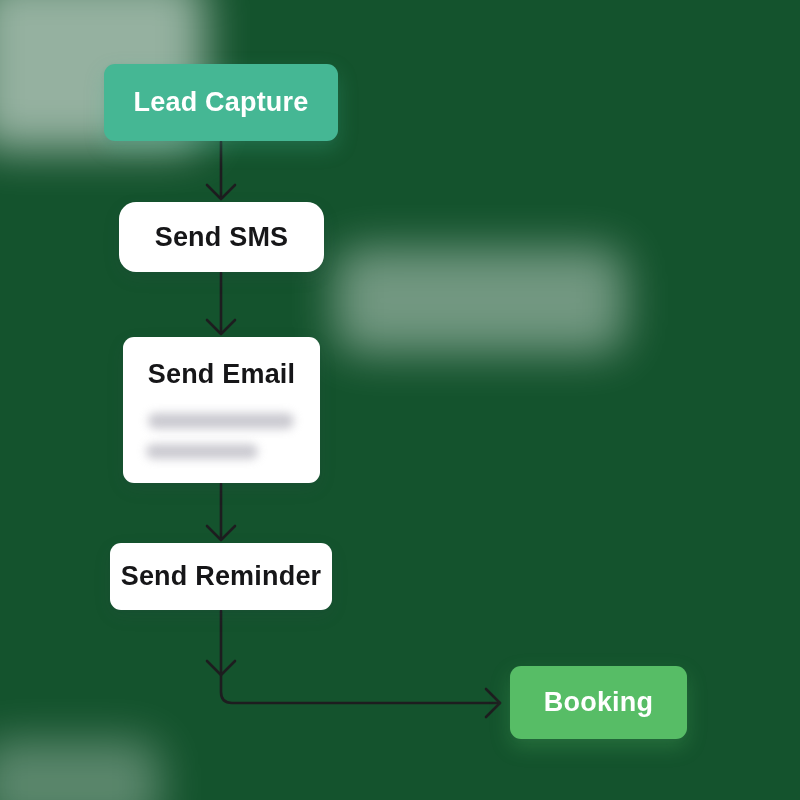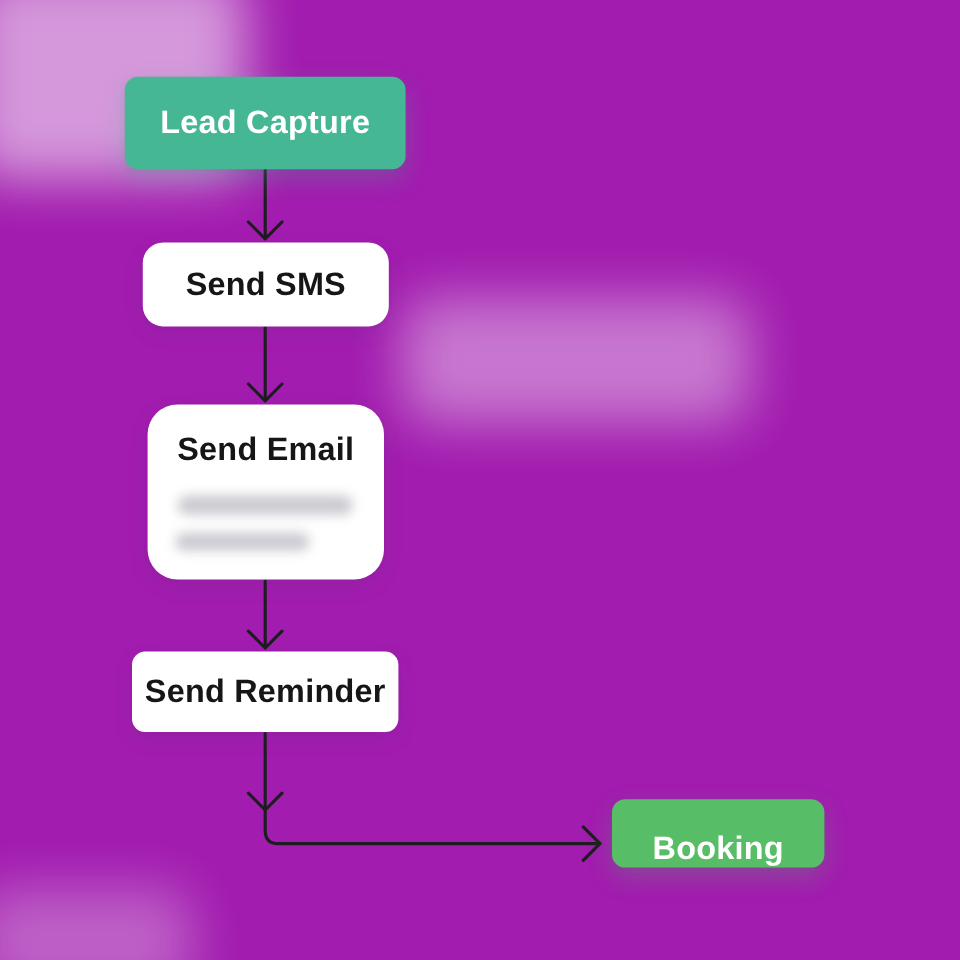--- a/index.html
+++ b/index.html
@@ -3,21 +3,21 @@
 <meta charset="utf-8">
 <style>
   * { margin: 0; padding: 0; box-sizing: border-box; }
   html, body { width: 800px; height: 800px; overflow: hidden; }
   body { font-family: "Liberation Sans", sans-serif; }
 
   .canvas {
     position: relative;
     width: 800px;
     height: 800px;
-    background: #a21caf;
+    background: #14532d;
     overflow: hidden;
   }
 
   
   .bg-patch {
     position: absolute;
     background: rgba(255,255,255,0.55);
     filter: blur(22px);
     border-radius: 24px;
   }
@@ -64,21 +64,21 @@
     background: #57bd66;
     color: #ffffff;
     box-shadow: 0 8px 20px rgba(87,189,102,0.28), 0 2px 5px rgba(60,60,90,0.08);
   }
 
   .node.lead-capture   { left: 104px; top: 64px;  width: 234px; height: 77px; }
   .node.send-sms       { left: 119px; top: 202px; width: 205px; height: 70px; border-radius: 17px; }
   .node.send-email     { left: 123px; top: 337px; width: 197px; height: 146px;
                          flex-direction: column; justify-content: flex-start; }
   .node.send-reminder  { left: 110px; top: 543px; width: 222px; height: 67px; }
-  .node.booking        { left: 510px; top: 666px; width: 177px; height: 57px; align-items: flex-end; }
+  .node.booking        { left: 510px; top: 666px; width: 177px; height: 73px; }
 
   .node.send-email .node-title { margin-top: 21px; line-height: 1.2; }
 
   .blur-line {
     position: absolute;
     background: #b9b8c1;
     border-radius: 8px;
     filter: blur(5px);
     opacity: 0.75;
   }
@@ -119,21 +119,21 @@
   </svg>
 
   <div class="node teal lead-capture" style="background-color: rgb(69, 183, 148); color: rgb(255, 255, 255);">
     <span class="node-title">Lead Capture</span>
   </div>
 
   <div class="node white send-sms" style="background-color: rgb(255, 255, 255); color: rgb(22, 22, 24);">
     <span class="node-title">Send SMS</span>
   </div>
 
-  <div class="node white send-email" style="background-color: rgb(255, 255, 255); color: rgb(22, 22, 24); border-radius: 25px;">
+  <div class="node white send-email" style="background-color: rgb(255, 255, 255); color: rgb(22, 22, 24);">
     <span class="node-title">Send Email</span>
     <span class="blur-line line-1"></span>
     <span class="blur-line line-2"></span>
   </div>
 
   <div class="node white send-reminder" style="background-color: rgb(255, 255, 255); color: rgb(22, 22, 24);">
     <span class="node-title">Send Reminder</span>
   </div>
 
   <div class="node green booking" style="background-color: rgb(87, 189, 102); color: rgb(255, 255, 255);">

